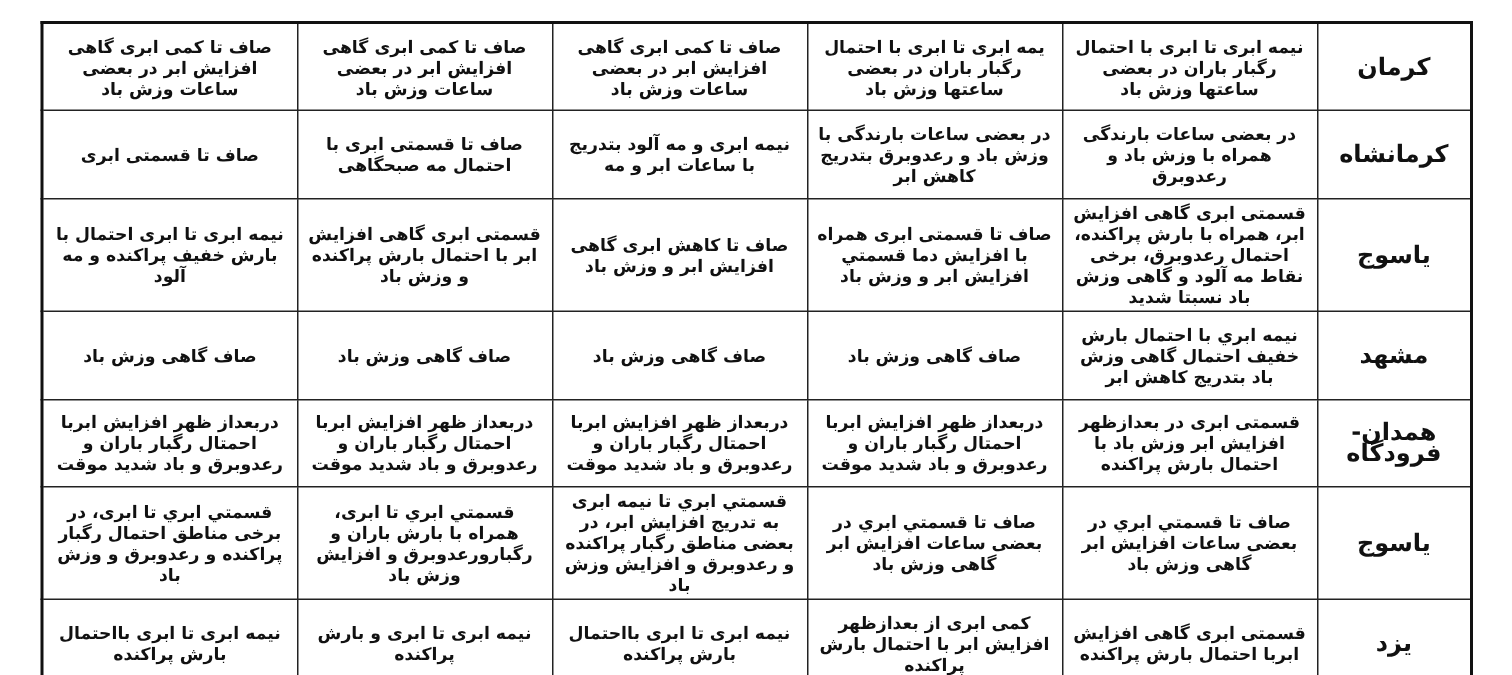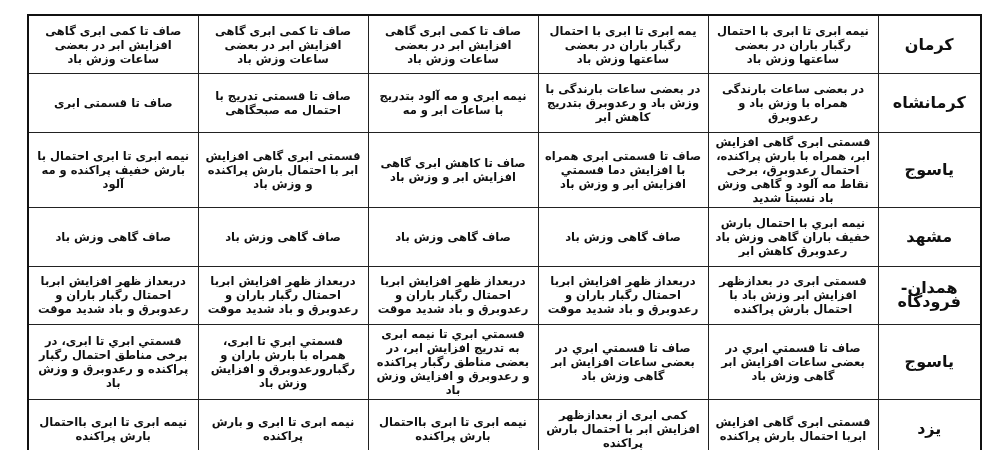--- a/index.html
+++ b/index.html
@@ -39,34 +39,34 @@
         <td>یمه ابری تا ابری با احتمال رگبار باران در بعضی ساعتها وزش باد</td>
         <td>صاف تا کمی ابری گاهی افزایش ابر در بعضی ساعات وزش باد</td>
         <td>صاف تا کمی ابری گاهی افزایش ابر در بعضی ساعات وزش باد</td>
         <td>صاف تا کمی ابری گاهی افزایش ابر در بعضی ساعات وزش باد</td>
       </tr>
       <tr>
         <td class="city">کرمانشاه</td>
         <td>در بعضی ساعات بارندگی همراه با وزش باد و رعدوبرق</td>
         <td>در بعضی ساعات بارندگی با وزش باد و رعدوبرق بتدریج کاهش ابر</td>
         <td>نیمه ابری و مه آلود بتدریج با ساعات ابر و مه</td>
-        <td>صاف تا قسمتی تدریج با احتمال مه صبحگاهی</td>
+        <td>صاف تا قسمتی ابری با احتمال مه صبحگاهی</td>
         <td>صاف تا قسمتی ابری</td>
       </tr>
       <tr>
         <td class="city">یاسوج</td>
         <td>قسمتی ابری گاهی افزایش ابر، همراه با بارش پراکنده، احتمال رعدوبرق، برخی نقاط مه آلود و گاهی وزش باد نسبتا شدید</td>
         <td>صاف تا قسمتی ابری همراه با افزایش دما قسمتي افزایش ابر و وزش باد</td>
         <td>صاف تا کاهش ابری گاهی افزایش ابر و وزش باد</td>
         <td>قسمتی ابری گاهی افزایش ابر با احتمال بارش پراکنده و وزش باد</td>
         <td>نیمه ابری تا ابری احتمال با بارش خفیف پراکنده و مه آلود</td>
       </tr>
       <tr>
         <td class="city">مشهد</td>
-        <td>نیمه ابري با احتمال بارش خفیف باران گاهی وزش باد رعدوبرق کاهش ابر</td>
+        <td>نیمه ابري با احتمال بارش خفیف احتمال گاهی وزش باد بتدریج کاهش ابر</td>
         <td>صاف گاهی وزش باد</td>
         <td>صاف گاهی وزش باد</td>
         <td>صاف گاهی وزش باد</td>
         <td>صاف گاهی وزش باد</td>
       </tr>
       <tr>
         <td class="city">همدان- فرودگاه</td>
         <td>قسمتی ابری در بعدازظهر افزایش ابر وزش باد با احتمال بارش پراکنده</td>
         <td>دربعداز ظهر افزایش ابربا احمتال رگبار باران و رعدوبرق و باد شدید موقت</td>
         <td>دربعداز ظهر افزایش ابربا احمتال رگبار باران و رعدوبرق و باد شدید موقت</td>

